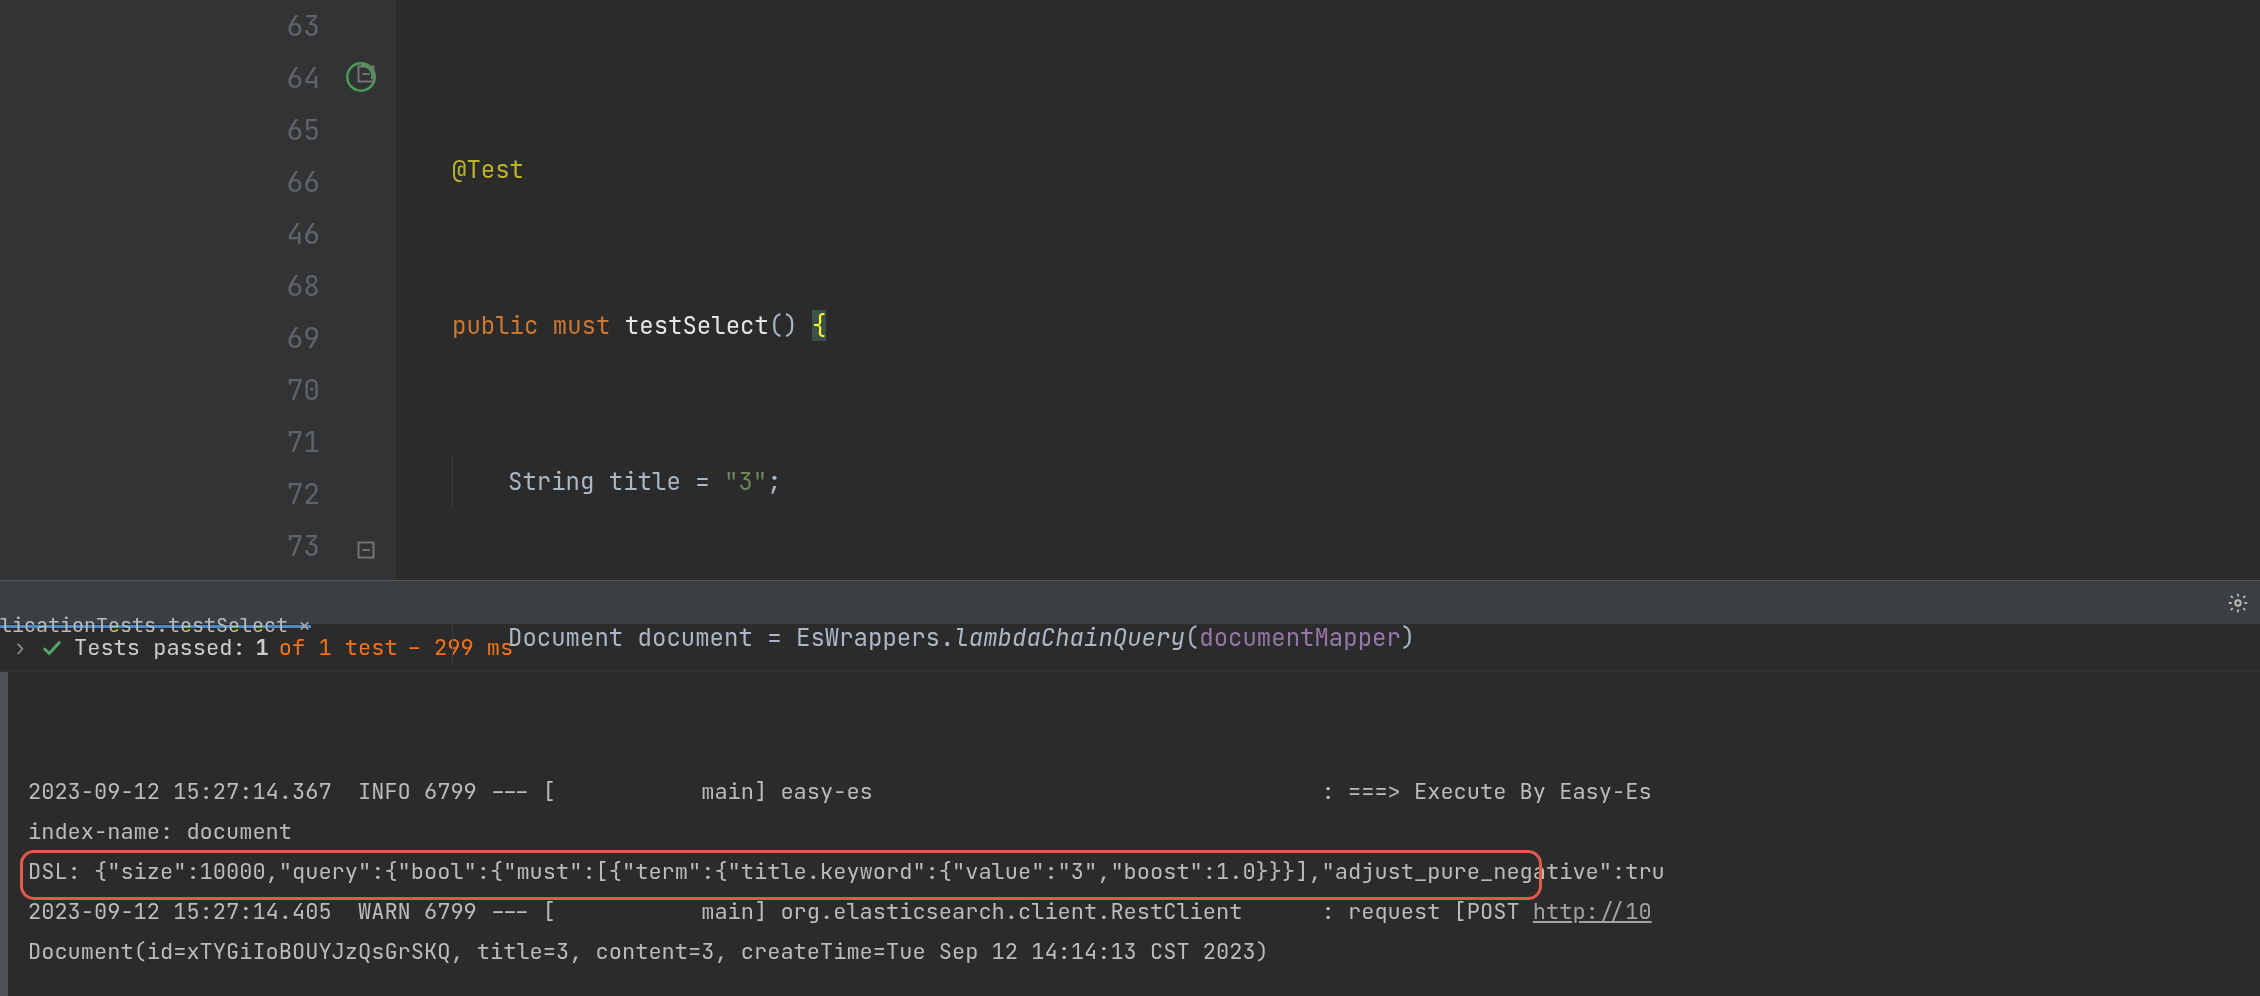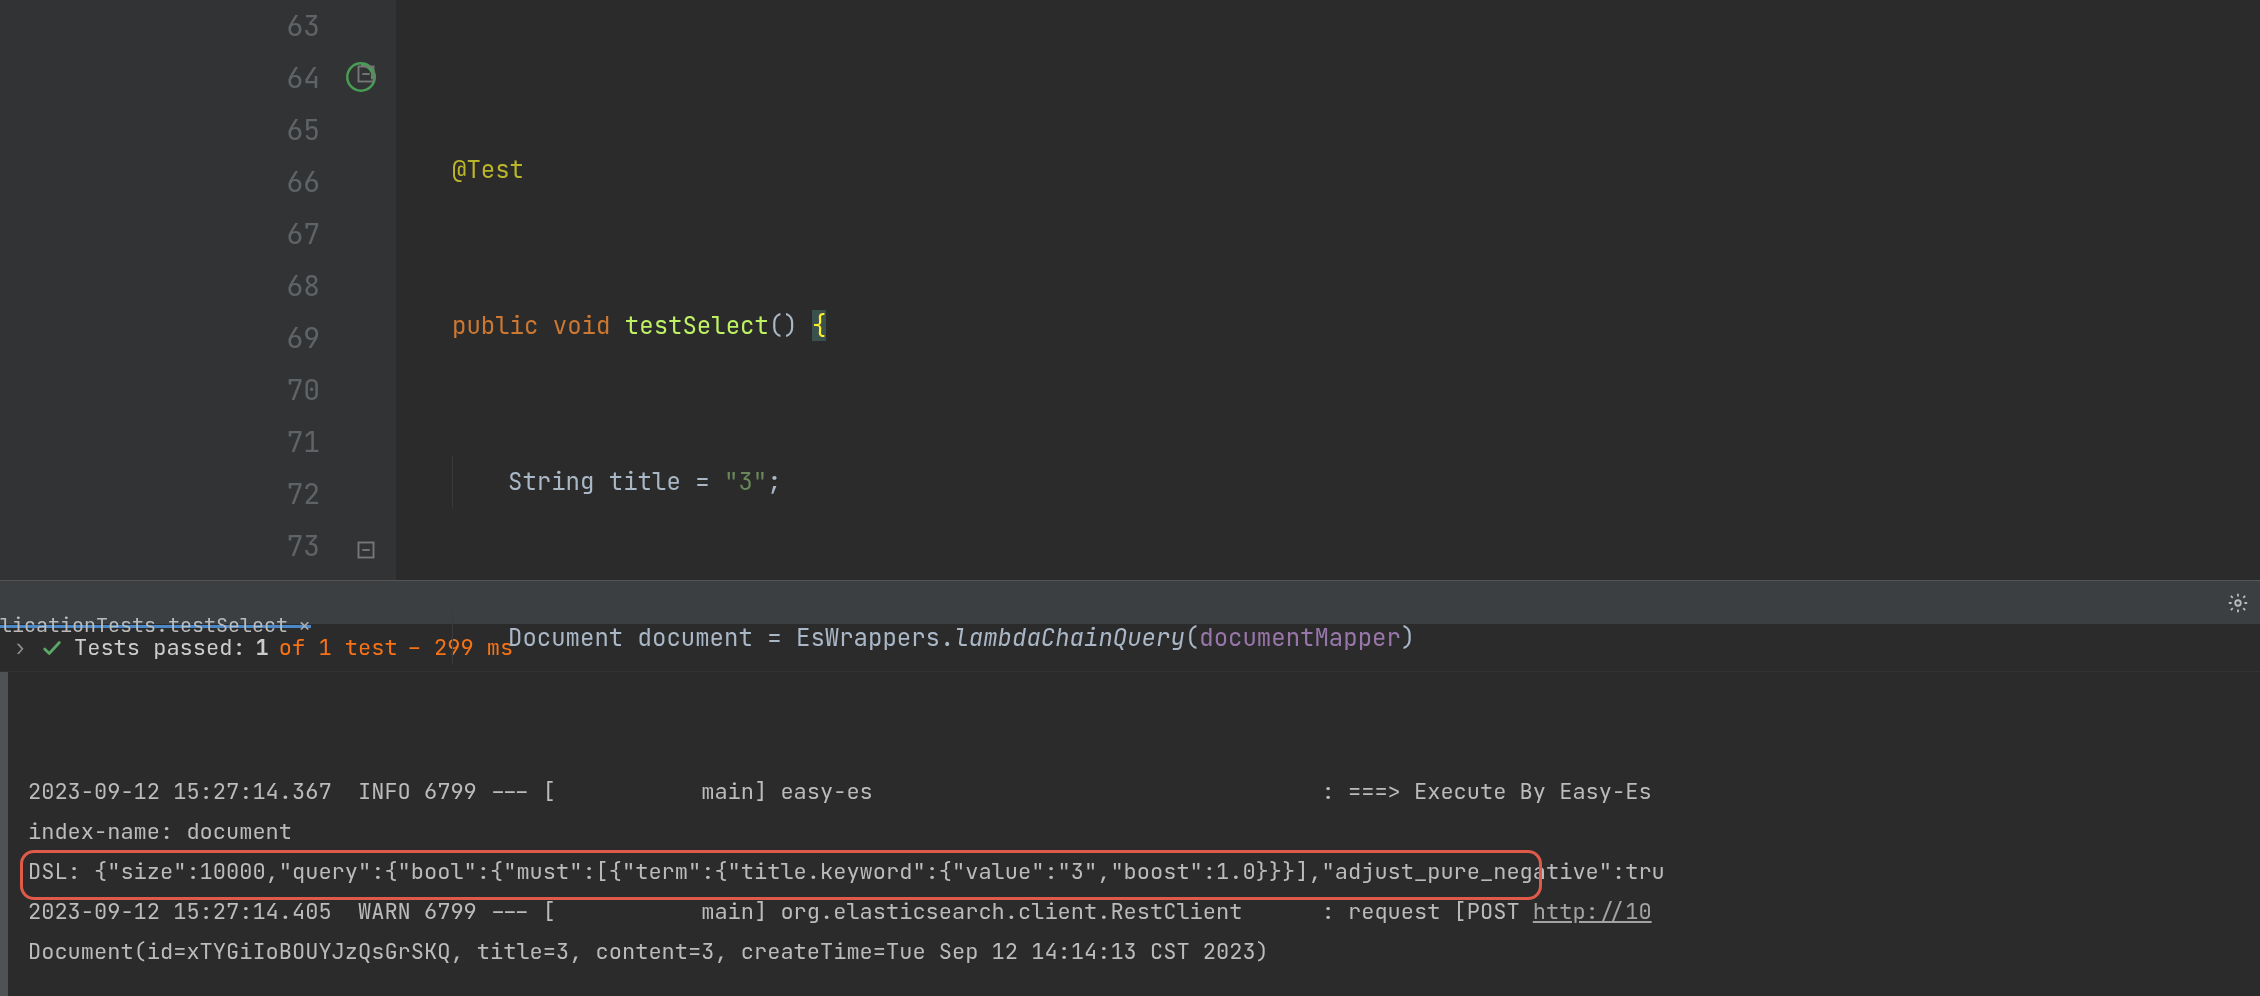--- a/index.html
+++ b/index.html
@@ -58,21 +58,21 @@
     font-size: 24px;
     padding-left: 0;
     white-space: pre;
     position: relative;
     margin-top: 40px;
   }
   .code-line { height: 52px; }
   
   .c-annotation { color: #bbb529; }
   .c-keyword { color: #cc7832; }
-  .c-method-decl { color: #bef264; }
+  .c-method-decl { color: #e5e5e5; }
   .c-paren { color: #a9b7c6; }
   .c-brace-hl { background: #3b514d; color: #ffef28; }
   .c-comment { color: #808080; }
   .c-type { color: #a9b7c6; }
   .c-string { color: #6a8759; }
   .c-class { color: #a9b7c6; }
   .c-static-method { color: #a9b7c6; font-style: italic; }
   .c-field { color: #9876aa; }
   .c-method { color: #a9b7c6; }
   .c-punct { color: #a9b7c6; }
@@ -171,21 +171,21 @@
 </head>
 <body>
 
 <div class="editor-area">
   <div class="left-gutter-pad"></div>
   <div class="gutter">
     <div class="line-num">63</div>
     <div class="line-num">64</div>
     <div class="line-num">65</div>
     <div class="line-num">66</div>
-    <div class="line-num">67</div>
+    <div class="line-num">46</div>
     <div class="line-num">68</div>
     <div class="line-num">69</div>
     <div class="line-num">70</div>
     <div class="line-num">71</div>
     <div class="line-num">72</div>
     <div class="line-num">73</div>
   </div>
   <div class="gutter-icons">
     <svg class="run-icon" viewBox="0 0 24 24">
       <circle cx="12" cy="12" r="11" fill="none" stroke="#499c54" stroke-width="2"></circle>
@@ -197,21 +197,21 @@
         <rect x="2" y="2" width="12" height="12" fill="none" stroke="#777" stroke-width="1.5"></rect>
         <line x1="5" y1="8" x2="11" y2="8" stroke="#777" stroke-width="1.5"></line>
       </svg>
     <svg class="fold-icon" style="top:540px" viewBox="0 0 16 16">
         <rect x="2" y="2" width="12" height="12" fill="none" stroke="#777" stroke-width="1.5"></rect>
         <line x1="5" y1="8" x2="11" y2="8" stroke="#777" stroke-width="1.5"></line>
       </svg>
   </div>
   <div class="code-area">
     <div class="code-line"><span class="vgl first"></span><span class="c-annotation">@Test</span></div>
-    <div class="code-line"><span class="vgl first"></span><span class="c-keyword">public</span> <span class="c-keyword">void</span> <span class="c-method-decl">testSelect</span><span class="c-paren">()</span> <span class="c-brace-hl">{</span></div>
+    <div class="code-line"><span class="vgl first"></span><span class="c-keyword">public</span> <span class="c-keyword">must</span> <span class="c-method-decl">testSelect</span><span class="c-paren">()</span> <span class="c-brace-hl">{</span></div>
     <div class="code-line"><span class="vgl first"></span><span class="vgl"></span><span class="c-type">String</span> <span class="c-type">title</span><span class="c-punct"> = </span><span class="c-string">"3"</span><span class="c-punct">;</span></div>
     <div class="code-line"><span class="vgl first"></span><span class="vgl"></span><span class="c-type">Document</span> <span class="c-type">document</span><span class="c-punct"> = </span><span class="c-class">EsWrappers</span><span class="c-punct">.</span><span class="c-static-method">lambdaChainQuery</span><span class="c-punct">(</span><span class="c-field">documentMapper</span><span class="c-punct">)</span></div>
     <div class="code-line"><span class="vgl first"></span><span class="vgl"></span><span class="vgl"></span>  <span class="c-punct">.eq(</span><span class="c-class">Document</span><span class="c-punct">::</span><span class="c-method">getTitle</span><span class="c-punct">, </span><span class="c-type">title</span><span class="c-punct">)</span></div>
     
     
     
     
     
   </div>
 </div>

